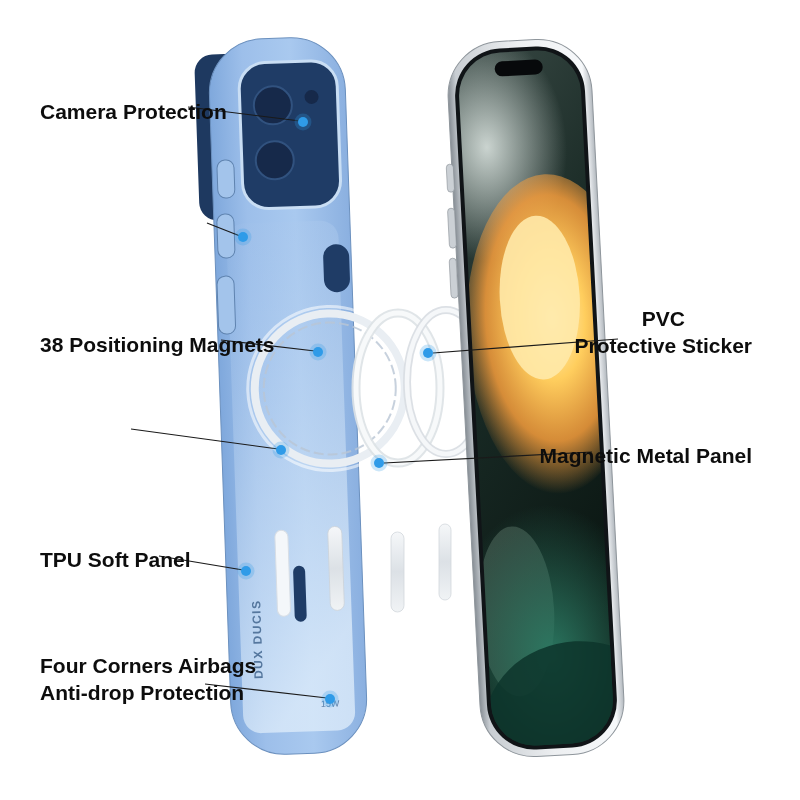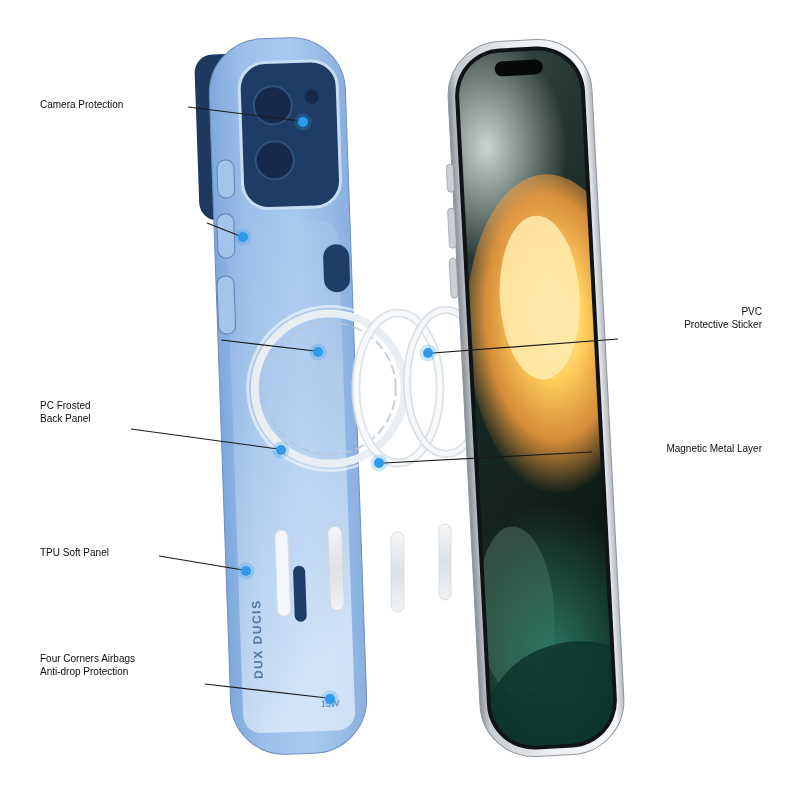--- a/index.html
+++ b/index.html
@@ -3,25 +3,25 @@
 <meta charset="utf-8">
 <style>
   html,body{margin:0;padding:0;background:#fff;}
   .canvas{
     position:relative;width:800px;height:800px;background:#fff;overflow:hidden;
     font-family:"Liberation Sans",sans-serif;
   }
   svg.art{position:absolute;left:0;top:0;}
   .callout{
     position:absolute;
-    font-size:10px;font-weight:400;color:#0D0D0D;
+    font-size:21px;font-weight:700;color:#0D0D0D;
     line-height:1.3;white-space:pre-line;
   }
   .callout.left{left:40px;text-align:left;}
-  .callout.right{right:38px;text-align:right;}
+  .callout.right{right:48px;text-align:center;}
 </style>
 </head>
 <body>
 
 <div class="canvas">
 
   <svg class="art" width="800" height="800" viewBox="0 0 800 800">
     <defs>
       <linearGradient id="caseGrad" x1="0" y1="0" x2="1" y2="0">
         <stop offset="0" stop-color="#7FA8DC"></stop>
@@ -173,23 +173,22 @@
         <circle cx="428" cy="353" r="5" fill="#2F9BE8"></circle>
       </g>
       <g>
         <circle cx="379" cy="463" r="8.5" fill="#2F9BE8" opacity="0.25"></circle>
         <circle cx="379" cy="463" r="5" fill="#2F9BE8"></circle>
       </g>
     </g>
   </svg>
 
   <div class="callout left" style="top:98px">Camera Protection</div>
-  <div class="callout left" style="top:399px">PC Frosted
-Back Panel</div>
+  <div class="callout left" style="top:331px">38 Positioning Magnets</div>
   <div class="callout left" style="top:546px">TPU Soft Panel</div>
   <div class="callout left" style="top:652px">Four Corners Airbags
 Anti-drop Protection</div>
 
   <div class="callout right" style="top:305px">PVC
 Protective Sticker</div>
-  <div class="callout right" style="top:442px">Magnetic Metal Layer</div>
+  <div class="callout right" style="top:442px">Magnetic Metal Panel</div>
 
 </div>
 
 </body></html>

